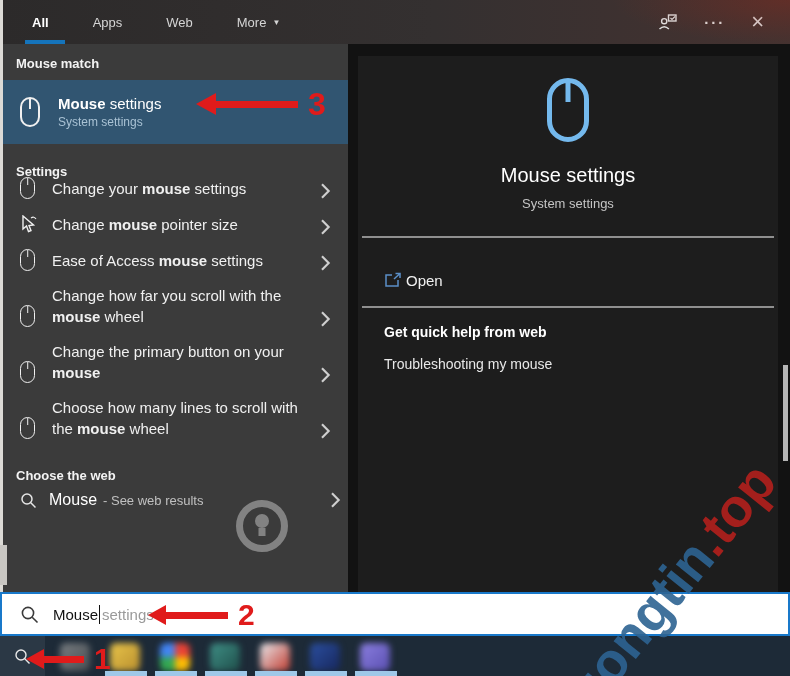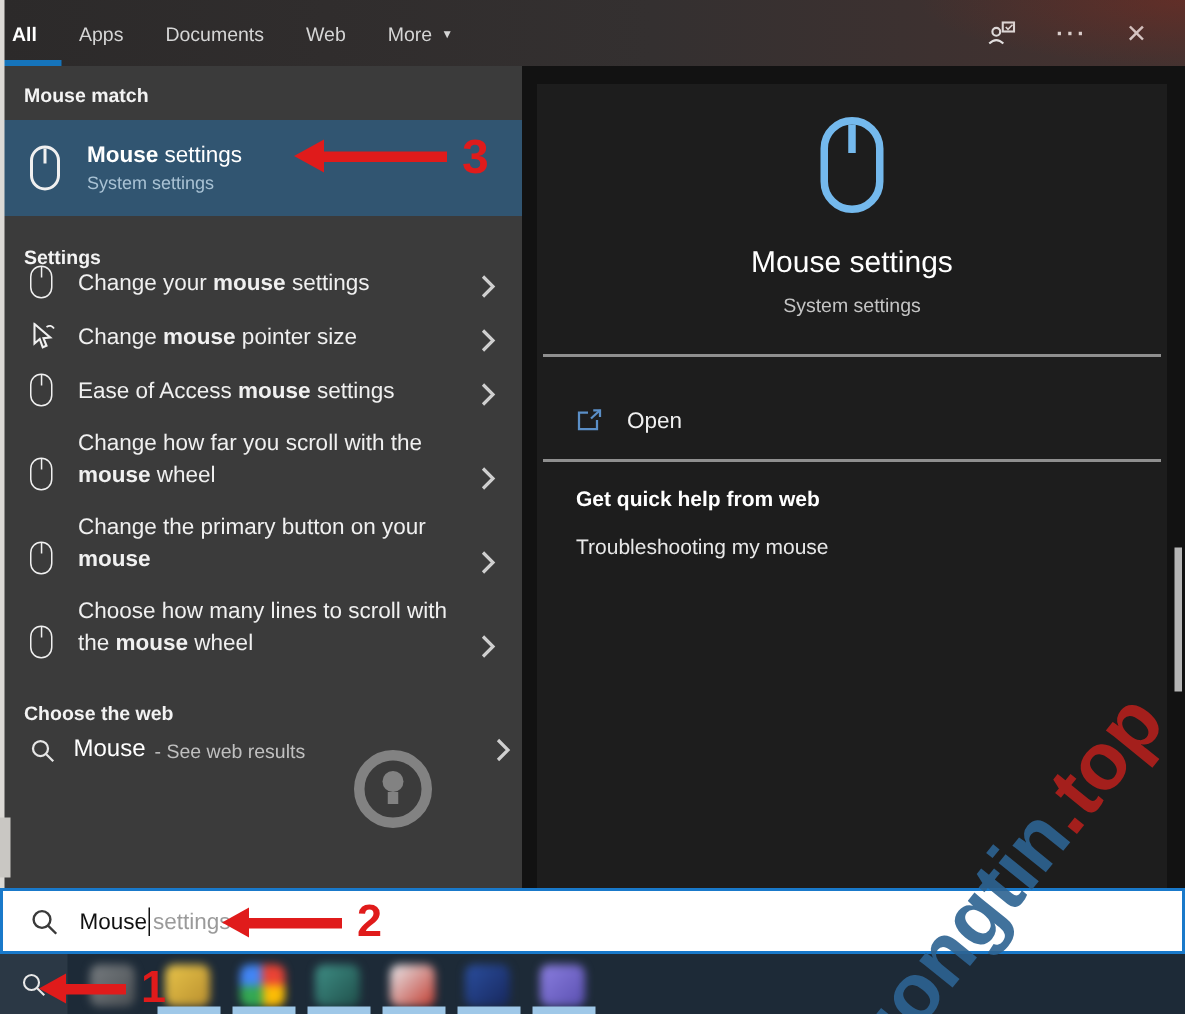--- a/index.html
+++ b/index.html
@@ -13,21 +13,21 @@
   
   .left-strip{position:absolute;left:0;top:0;width:3px;height:592px;background:#dcdad6;z-index:5}
   .left-chip{position:absolute;left:0;top:545px;width:7px;height:40px;background:#c9c7c3;z-index:6}
 
   
   .hdr{position:absolute;left:0;top:0;width:790px;height:44px;
        background:linear-gradient(90deg,#2c2a2a 0%,#343030 55%,#453230 100%);
        display:flex;align-items:center;z-index:4}
   .hdr::after{content:"";position:absolute;right:0;top:0;width:180px;height:44px;
        background:radial-gradient(ellipse at 100% 0%,rgba(150,40,25,.35),transparent 70%);pointer-events:none}
-  .tabs{display:flex;gap:28px;padding-left:8px;align-items:flex-end;height:100%}
+  .tabs{display:flex;gap:44px;padding-left:32px;align-items:flex-end;height:100%}
   .tab{color:#d5d5d5;font-size:13px;position:relative;height:100%;display:flex;align-items:center;cursor:default}
   .tab.active{color:#fff;font-weight:700}
   .tab.active .underline{position:absolute;left:-7px;bottom:0;width:40px;height:4px;background:var(--accent)}
   .tab .caret{font-size:8px;margin-left:6px;color:#d5d5d5}
   .hdr-icons{margin-left:auto;display:flex;align-items:center;gap:26px;padding-right:26px}
   .hicon{color:#e2e2e2;display:flex;align-items:center}
   .dots{font-size:15px;font-weight:700;letter-spacing:2px;color:#e2e2e2}
   .closex{font-size:22px;line-height:20px;color:#e2e2e2}
 
   
@@ -65,21 +65,21 @@
   .rcard{position:absolute;left:10px;top:12px;right:12px;bottom:0;background:#1d1d1d}
   .preview{display:flex;flex-direction:column;align-items:center;padding-top:22px}
   .mouse-big{position:relative;width:42px;height:64px;border:5px solid var(--mouse-blue);border-radius:21px}
   .mouse-big::after{content:"";position:absolute;left:50%;top:0;transform:translateX(-50%);
                     width:5px;height:19px;background:var(--mouse-blue)}
   .r-title{color:#fff;font-size:20px;margin-top:22px}
   .r-sub{color:#c4c4c4;font-size:13px;margin-top:9px}
   .divider{position:absolute;left:4px;right:4px;height:2px;background:#8f8f8f}
   .open-row{position:absolute;left:0;top:196px;width:100%;height:56px;display:flex;align-items:center;cursor:pointer}
   .open-row .oico{margin-left:26px}
-  .open-lbl{color:#f0f0f0;font-size:15px;margin-left:16px}
+  .open-lbl{color:#f0f0f0;font-size:15px;margin-left:4px}
   .help-h{position:absolute;left:26px;top:268px;color:#fff;font-size:14px;font-weight:700}
   .help-link{position:absolute;left:26px;top:300px;color:#e8e8e8;font-size:14px;cursor:pointer}
   .rscroll{position:absolute;right:2px;top:321px;width:5px;height:96px;background:#b5b5b5;z-index:3}
 
   
   .searchbar{position:absolute;left:0;top:592px;width:790px;height:44px;background:#fff;
              border:2px solid #1979ca;display:flex;align-items:center;z-index:4}
   .sb-mag{margin-left:18px;display:flex}
   .sb-text{margin-left:14px;font-size:15px;color:#111;display:flex;align-items:center}
   .caret-line{display:inline-block;width:1px;height:19px;background:#111;margin-left:1px}
@@ -125,23 +125,20 @@
 <div class="screen">
 
   <div class="hdr">
     <div class="tabs">
         <span class="tab active">
           <span>All</span>
           <span class="underline"></span>
         </span>
         <span class="tab">
           <span>Apps</span>
-        </span>
-        <span class="tab">
-          <span>Documents</span>
         </span>
         <span class="tab">
           <span>Web</span>
         </span>
         <span class="tab">
           <span>More</span>
           <span class="caret">▼</span>
         </span>
       </div>
     <div class="hdr-icons">

